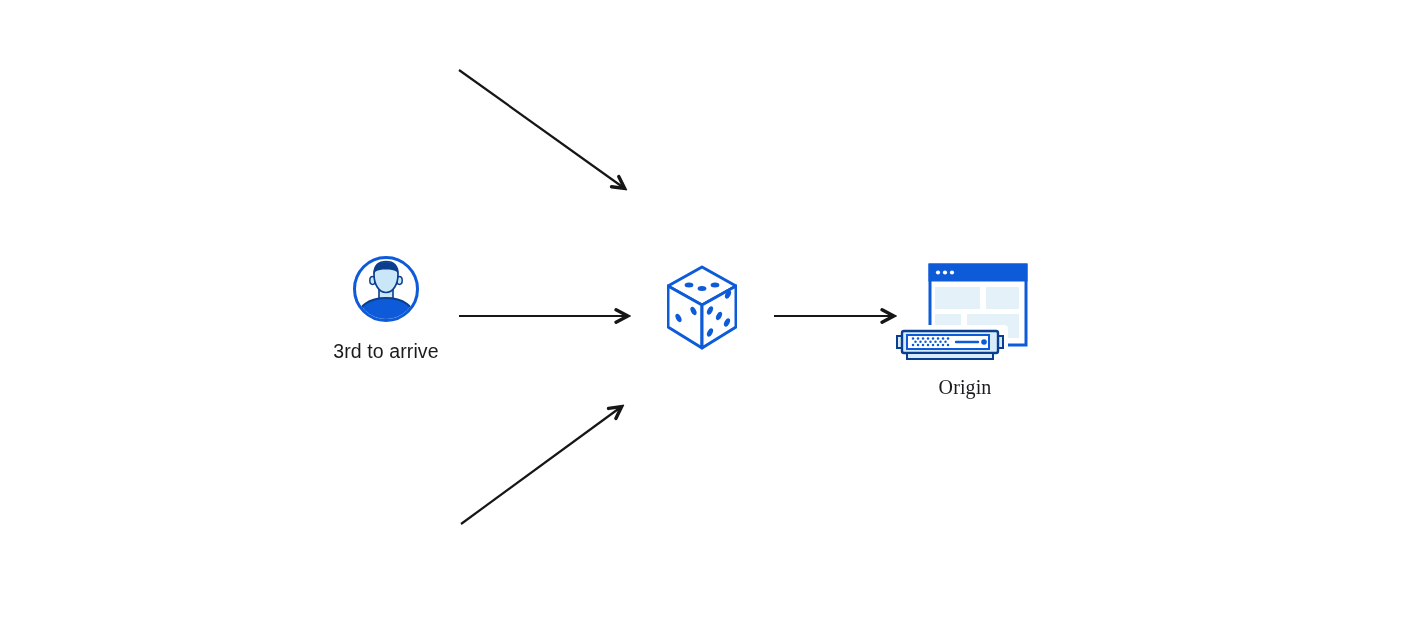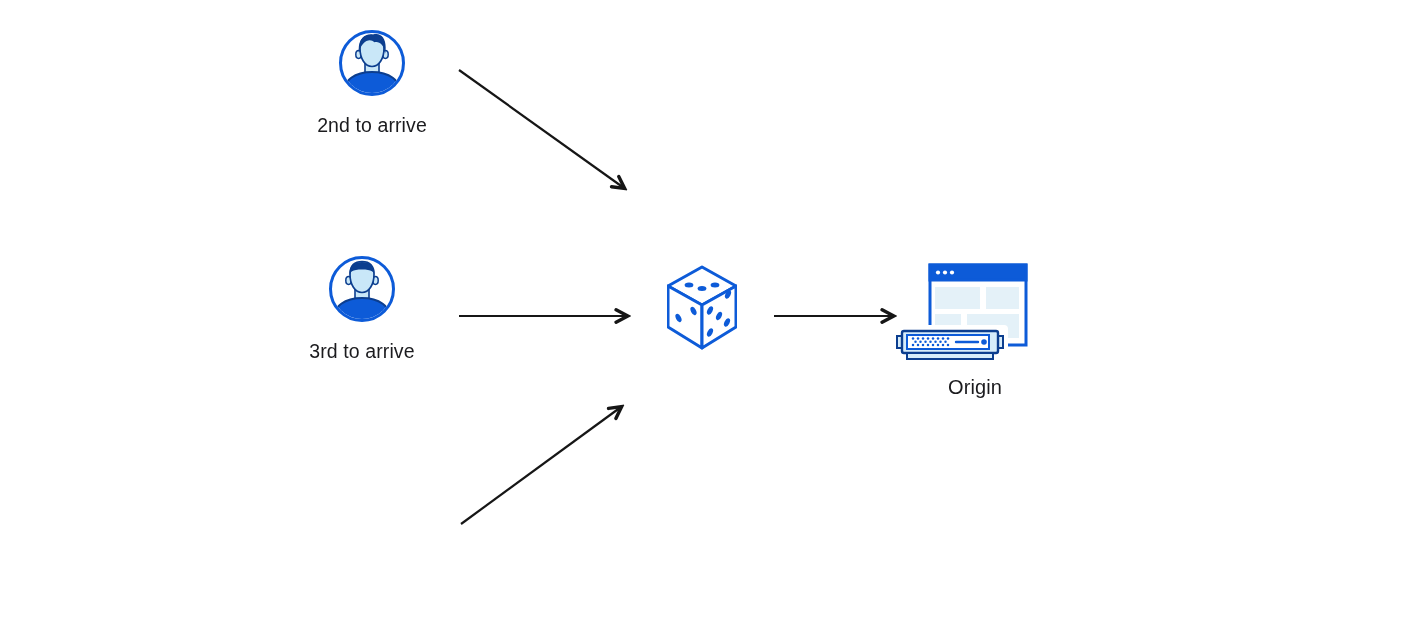--- a/index.html
+++ b/index.html
@@ -39,41 +39,22 @@
       <marker id="arrowhead" viewBox="0 0 12 12" refX="9.5" refY="6" markerWidth="8.5" markerHeight="8.5" orient="auto">
         <path d="M2.5,2 L10,6 L2.5,10" class="arrow-head" stroke-width="2.2" stroke-linecap="round"></path>
       </marker>
     </defs>
     <line class="arrow-line" x1="459" y1="70" x2="624" y2="188" marker-end="url(#arrowhead)"></line>
     <line class="arrow-line" x1="459" y1="316" x2="627" y2="316" marker-end="url(#arrowhead)"></line>
     <line class="arrow-line" x1="461" y1="524" x2="621" y2="407" marker-end="url(#arrowhead)"></line>
     <line class="arrow-line" x1="774" y1="316" x2="893" y2="316" marker-end="url(#arrowhead)"></line>
   </svg>
 
-  <div class="node" style="left:338px;top:29px;width:68px;">
-    <svg width="68" height="68" viewBox="0 0 68 68">
-      <defs>
-          <clipPath id="clipA">
-            <circle cx="34" cy="34" r="30"></circle>
-          </clipPath>
-        </defs>
-      <circle cx="34" cy="34" r="31.5" class="f-white s-primary" stroke-width="3"></circle>
-      <g clip-path="url(#clipA)">
-        <rect x="27" y="32" width="14" height="14" class="f-light s-dark" stroke-width="1.6"></rect>
-        <path d="M3,68 C5,50 18,43 34,43 C50,43 63,50 65,68 Z" class="f-primary s-dark" stroke-width="2"></path>
-        <ellipse cx="20.6" cy="25.5" rx="2.8" ry="3.9" class="f-light s-dark" stroke-width="1.5"></ellipse>
-        <ellipse cx="47.4" cy="25.5" rx="2.8" ry="3.9" class="f-light s-dark" stroke-width="1.5"></ellipse>
-        <path d="M22,19.5 C22,10 27,6.5 34,6.5 C41,6.5 46,10 46,19.5 C46,29.5 41,37.5 34,37.5 C27,37.5 22,29.5 22,19.5 Z" class="f-light s-dark" stroke-width="1.7"></path>
-        <path d="M20.8,23.5 C19.5,9.5 27.5,4 35,5.5 C43.5,3 49.5,10 47.2,24.5 C45.8,15 41,12 36.5,13.2 C31.5,8.2 23.5,12.5 20.8,23.5 Z" class="f-dark"></path>
-      </g>
-    </svg>
-    <div class="node-label" style="top:85px;">2nd to arrive</div>
-  </div>
 
-  <div class="node" style="left:328px;top:255px;width:68px;">
+  <div class="node" style="left:352px;top:255px;width:68px;">
     <svg width="68" height="68" viewBox="0 0 68 68">
       <defs>
           <clipPath id="clipB">
             <circle cx="34" cy="34" r="30"></circle>
           </clipPath>
         </defs>
       <circle cx="34" cy="34" r="31.5" class="f-white s-primary" stroke-width="3"></circle>
       <g clip-path="url(#clipB)">
         <rect x="27" y="32" width="14" height="14" class="f-light s-dark" stroke-width="1.6"></rect>
         <path d="M3,68 C5,50 18,43 34,43 C50,43 63,50 65,68 Z" class="f-primary s-dark" stroke-width="2"></path>
@@ -153,16 +134,16 @@
             <circle cx="39" cy="91" r="1.25"></circle>
             <circle cx="44" cy="91" r="1.25"></circle>
             <circle cx="49" cy="91" r="1.25"></circle>
             <circle cx="54" cy="91" r="1.25"></circle>
         </g>
         <line x1="62" y1="88" x2="84" y2="88" class="s-primary" stroke-width="2.4" stroke-linecap="round"></line>
         <circle cx="90" cy="88" r="2.8" class="f-primary"></circle>
         <rect x="13" y="99" width="86" height="6" class="f-server s-dark" stroke-width="2"></rect>
       </g>
     </svg>
-    <div class="node-label origin-label" style="top:122px;left:81px;">Origin</div>
+    <div class="node-label origin-label" style="top:122px;left:71px;font-family:Liberation Serif, serif;">Origin</div>
   </div>
 
 </div>
 
 </body></html>

